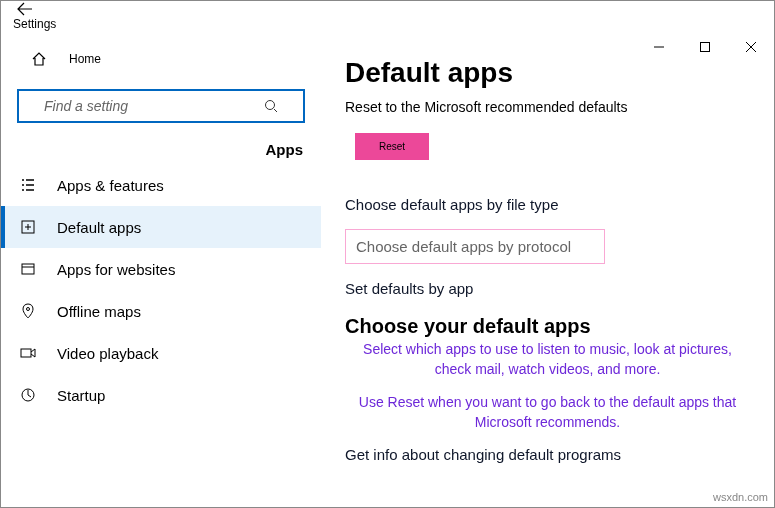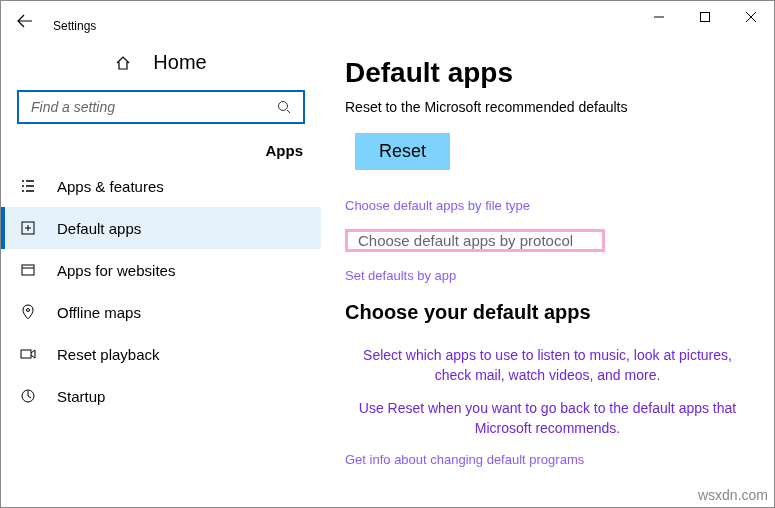--- a/index.html
+++ b/index.html
@@ -9,23 +9,24 @@
     color: #000;
     background: #fff;
     width: 775px;
     height: 508px;
     overflow: hidden;
     border: 1px solid #888;
     position: relative;
   }
   .titlebar {
     display: flex;
-    align-items: flex-end;
+    align-items: flex-start;
     height: 32px;
     padding-left: 12px;
+    flex-direction: column;
   }
   .titlebar .back {
     width: 24px; height: 24px;
     display:flex;align-items:center;justify-content:center;
     margin-right: 16px;
   }
   .titlebar .title {
     font-size: 12px;
     color: #000;
   }
@@ -48,31 +49,30 @@
     position: relative;
   }
   .sidebar::after{
     content:"";
     position:absolute;
     left:0; bottom:0;
     width:6px; height:100%;
   }
   .home {
     display:flex; align-items:center;
-    padding: 10px 18px;
-    font-size: 20px;
-    justify-content: center;
+    padding: 10px 30px;
+    font-size: 12px;
   }
   .home .icon { width:18px; margin-right:20px; }
   .searchwrap {
-    margin: 6px 16px 18px 16px;
+    margin: 12px 16px 18px 16px;
     border: 2px solid #0067c0;
     height: 34px;
     display:flex; align-items:center;
-    padding: 0 12px;
+    padding: 0 25px;
   }
   .searchwrap input {
     border:none; outline:none; flex:1;
     font-size:14px;
     font-family: inherit;
   }
   .searchwrap input::placeholder { color:#666; font-style: italic; }
   .searchicon { color:#333; font-size:14px; }
   .section-title {
     padding: 0 18px 6px 18px;
@@ -99,54 +99,54 @@
   }
   h1.page-title {
     font-size: 28px; font-weight:600;
     margin-bottom: 10px;
   }
   .subtext {
     font-size: 14px; color:#000;
     margin-bottom: 18px;
   }
   .reset-btn {
-    background:#7dd3fc; border:none;
+    background:#ec4899; border:none;
     padding: 8px 24px;
-    font-size:18px;
-    margin-bottom: 28px;
+    font-size:10px;
+    margin-bottom: 36px;
   }
   .reset-row{ padding-left:10px; }
   .link {
-    color:#8b5cf6;
-    font-size:13px;
+    color:#0f172a;
+    font-size:15px;
     margin-bottom: 16px;
     display:block;
   }
   .boxed {
-    border:3px solid #f9a8d4;
-    padding: 0 10px;
+    border:1px solid #f9a8d4;
+    padding: 8px 10px;
     color:#666;
     font-size:15px;
     margin-bottom:16px;
     width: 260px;
   }
   h2.choose-title {
     font-size:20px; font-weight:600;
     margin-top: 18px;
-    margin-bottom: 22px;
+    margin-bottom: 2px;
   }
   .para {
     font-size:14px; color:#6d28d9;
     margin-bottom: 14px;
     line-height:1.4;
     text-align:center;
   }
   .watermark{
     position:absolute; right:6px; bottom:4px;
-    font-size:14px; color:#888;
+    font-size:11px; color:#888;
   }
   svg { display:block; }
 </style>
 </head>
 <body>
 
 <div class="titlebar">
   <div class="back">
     <svg width="16" height="16" viewBox="0 0 16 16">
       <path d="M7 2 L1 8 L7 14 M1 8 H15" stroke="#000" stroke-width="1.2" fill="none"></path>
@@ -232,21 +232,21 @@
       <span>Offline maps</span>
     </div>
 
     <div class="navitem">
       <span class="icon">
         <svg width="16" height="16" viewBox="0 0 16 16">
             <rect x="1" y="4" width="10" height="8" stroke="#000" fill="none"></rect>
             <path d="M11 7 L15 4 V12 L11 9" stroke="#000" fill="none"></path>
           </svg>
       </span>
-      <span>Reset playback</span>
+      <span>Video playback</span>
     </div>
 
     <div class="navitem">
       <span class="icon">
         <svg width="16" height="16" viewBox="0 0 16 16">
             <circle cx="8" cy="8" r="6" stroke="#000" fill="none"></circle>
             <path d="M8 8 V3 M8 8 L11 10" stroke="#000"></path>
           </svg>
       </span>
       <span>Startup</span>

